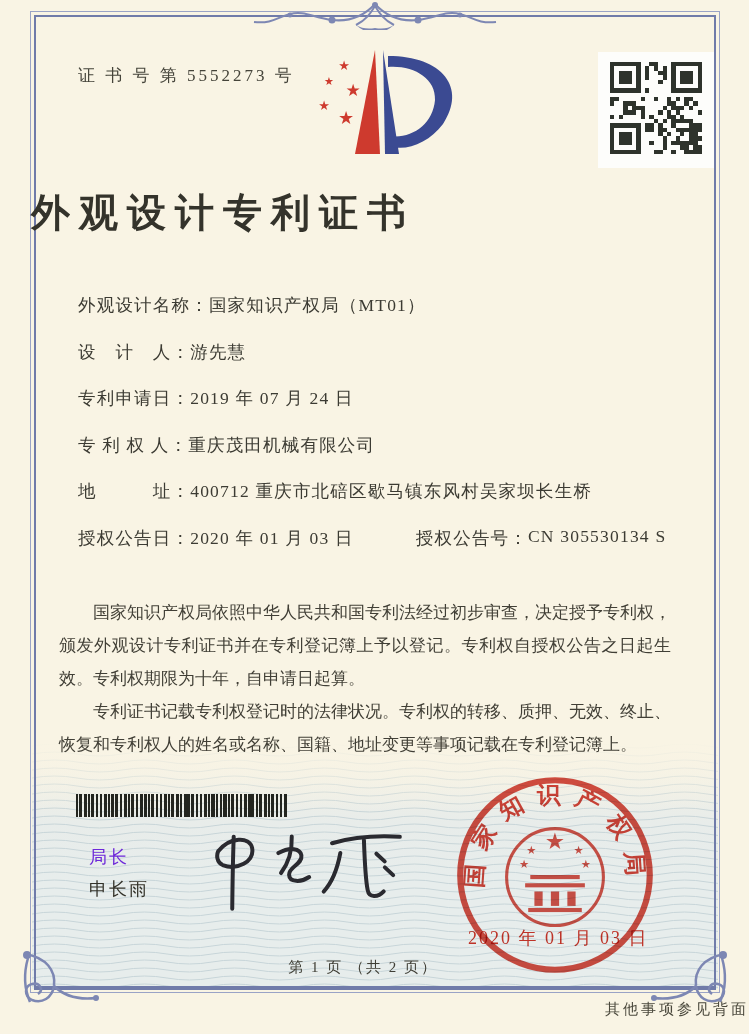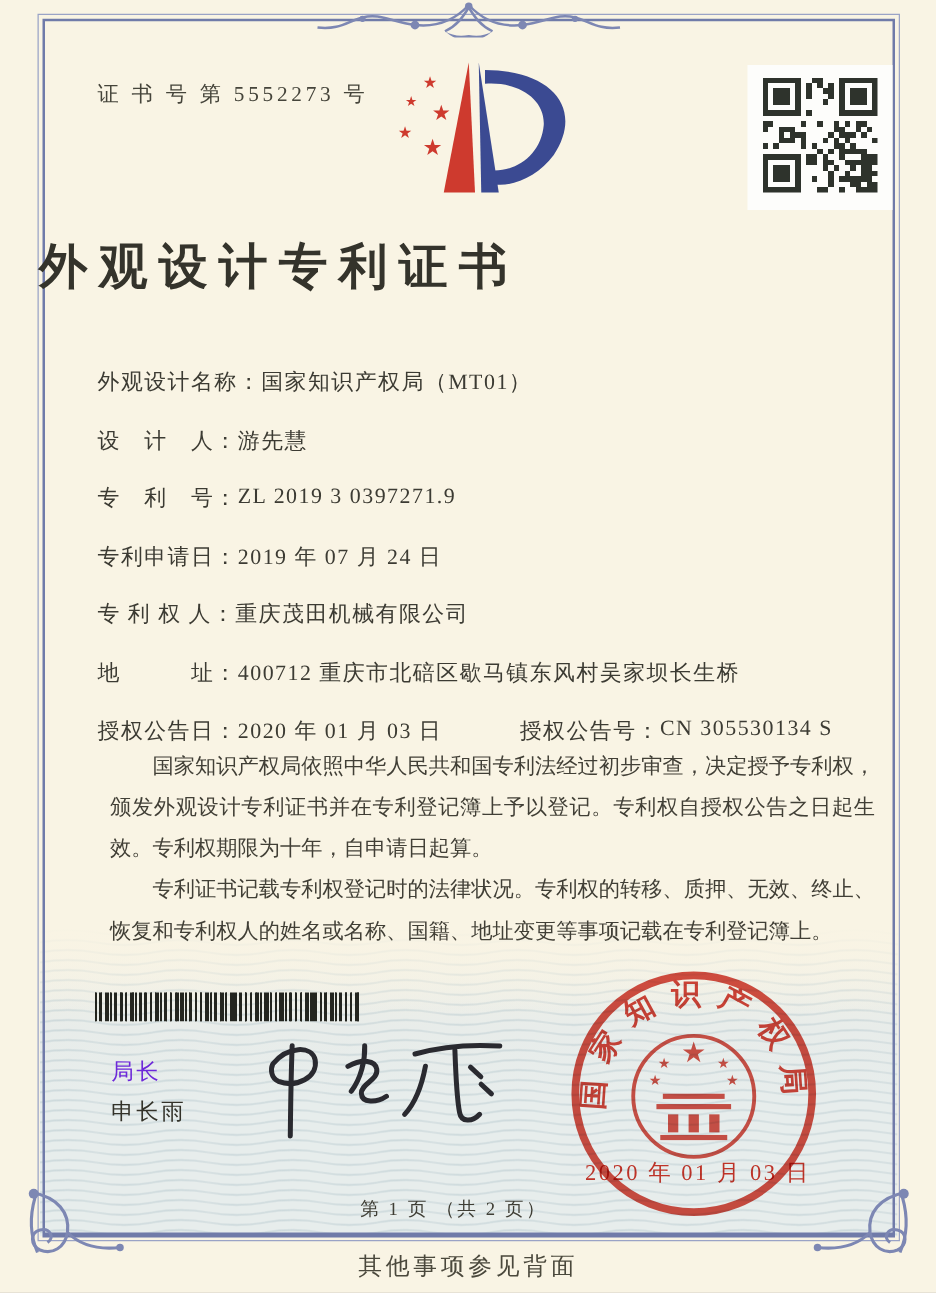--- a/index.html
+++ b/index.html
@@ -28,21 +28,21 @@
   .qr{position:absolute;left:610px;top:62px;width:92px;height:92px;}
   .title{position:absolute;left:31px;top:186px;width:688px;
     font-size:39px;font-weight:bold;letter-spacing:9px;color:#34332b;}
   
   .fields{position:absolute;left:78px;top:283px;width:612px;font-size:17.5px;letter-spacing:1.2px;}
   .frow{display:flex;height:24px;margin-bottom:22.5px;white-space:nowrap;margin-top:10px;}
   .flabel{flex:0 0 auto;min-width:108px;color:#3c3b33;}
   .fvalue{flex:0 0 auto;color:#3c3b33;}
   .fpair2{margin-left:62px;display:flex;}
   
-  .paras{position:absolute;left:88px;top:596px;width:612px;font-size:17px;line-height:33px;
+  .paras{position:absolute;left:59px;top:596px;width:612px;font-size:17px;line-height:33px;
     text-align:justify;color:#413f36;}
   .paras p{margin:0;text-indent:2em;}
   
   .barcode{position:absolute;left:76px;top:794px;width:212px;height:23px;
     background:
       repeating-linear-gradient(90deg,#23251f 0 2px,transparent 2px 4px),
       repeating-linear-gradient(90deg,#23251f 0 1px,transparent 1px 5px),
       repeating-linear-gradient(90deg,transparent 0 3px,#23251f 3px 4px,transparent 4px 9px);}
   
   .director-title{position:absolute;left:89px;top:845px;font-size:18px;letter-spacing:2px;color:#6d28d9;
@@ -50,21 +50,21 @@
   .director-name{position:absolute;left:89px;top:877px;font-size:18px;letter-spacing:2px;color:#333229;
     font-family:"Liberation Sans","DejaVu Sans",sans-serif;}
   .sig{position:absolute;left:205px;top:822px;width:210px;height:100px;transform:rotate(-2deg);}
   
   .seal{position:absolute;left:452px;top:772px;width:206px;height:206px;mix-blend-mode:multiply;opacity:.93;}
   .seal-date{position:absolute;left:468px;top:926px;font-size:18px;color:#d2372b;letter-spacing:2px;
     mix-blend-mode:multiply;}
   
   .page-no{position:absolute;left:19px;top:958px;width:688px;text-align:center;font-size:15px;
     letter-spacing:2px;color:#3f3e35;}
-  .back-note{position:absolute;left:0;top:1000px;width:749px;text-align:center;font-size:19px;
+  .back-note{position:absolute;left:0;top:1000px;width:749px;text-align:right;font-size:15px;
     letter-spacing:3px;color:#4a483c;}
   .star{font-family:"DejaVu Sans",sans-serif;}
 </style>
 </head>
 <body>
 
 <div class="page">
 
   <div class="lower-tint"></div>
   <svg class="waves" viewBox="0 0 686 247" preserveAspectRatio="none">
@@ -343,24 +343,20 @@
   <div class="fields">
     <div class="frow">
       <span class="flabel">外观设计名称：</span>
       <span class="fvalue">国家知识产权局（MT01）</span>
     </div>
     <div class="frow">
       <span class="flabel">设　计　人：</span>
       <span class="fvalue">游先慧</span>
     </div>
     <div class="frow">
-      <span class="flabel">专　利　号：</span>
-      <span class="fvalue">ZL 2019 3 0397271.9</span>
-    </div>
-    <div class="frow">
       <span class="flabel">专利申请日：</span>
       <span class="fvalue">2019 年 07 月 24 日</span>
     </div>
     <div class="frow">
       <span class="flabel">专 利 权 人：</span>
       <span class="fvalue">重庆茂田机械有限公司</span>
     </div>
     <div class="frow">
       <span class="flabel">地　　　址：</span>
       <span class="fvalue">400712 重庆市北碚区歇马镇东风村吴家坝长生桥</span>

